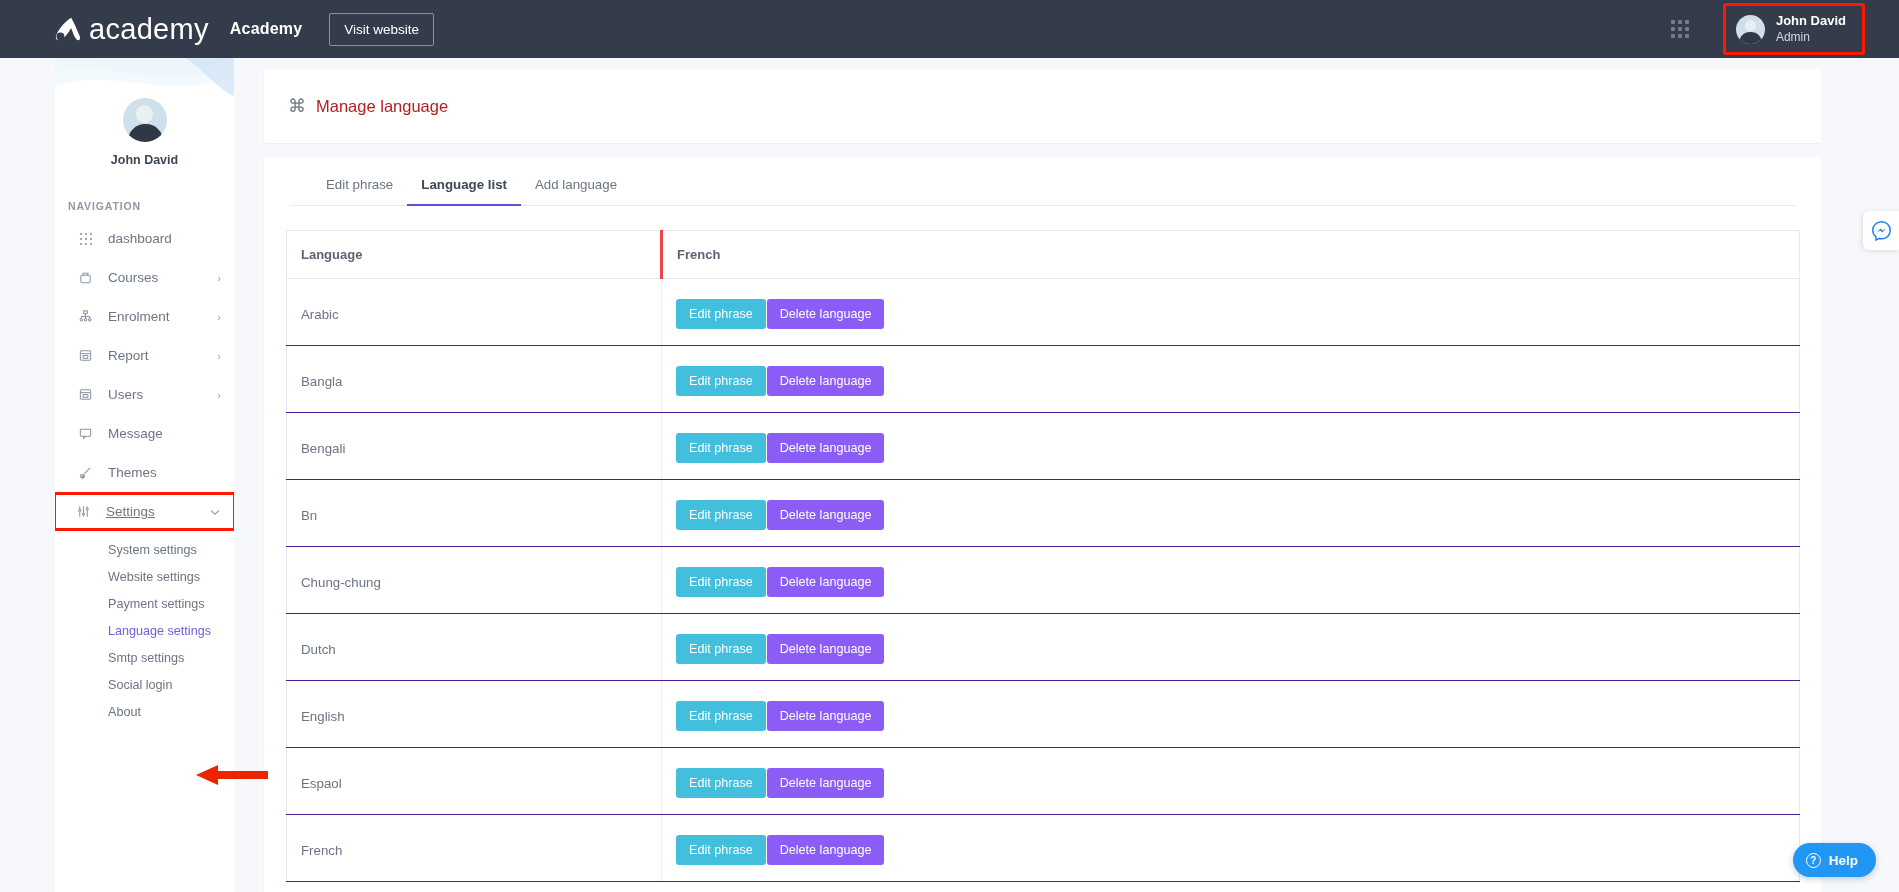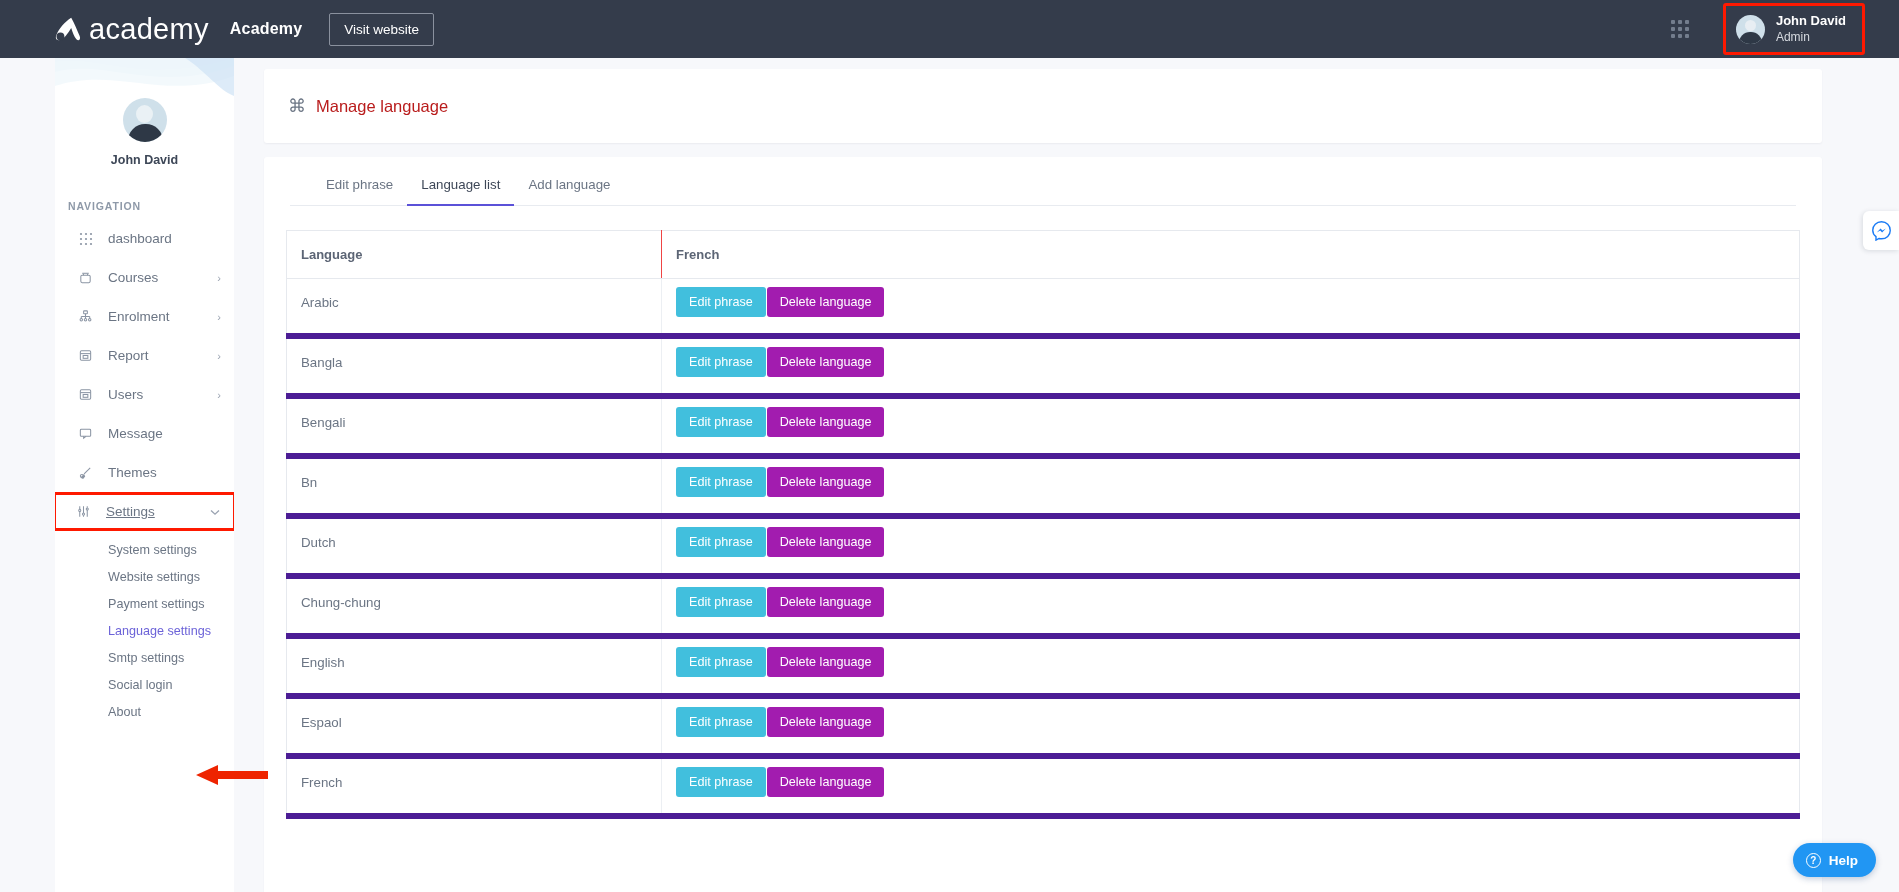--- a/index.html
+++ b/index.html
@@ -145,53 +145,53 @@
   }
   .tabs {
     display: flex; align-items: flex-end;
     height: 49px; border-bottom: 1px solid #e8ebf0;
     padding: 0 0 0 22px; margin: 13px 26px 0 26px;
   }
   .tab {
     padding: 0 14px 13px 14px; font-size: 13.3px;
     color: #6b7584; cursor: pointer; position: relative;
   }
-  .tab.active { color: #3d4757; font-weight: 400; }
+  .tab.active { color: #3d4757; font-weight: 700; }
   .tab.active::after {
     content:''; position:absolute; left:0; right:0; bottom:-1px;
     height: 2px; background: #5b51d8;
   }
 
   table.lang-table {
     width: calc(100% - 44px); margin: 24px 22px 0 22px;
     border-collapse: collapse;
     border: 1px solid #e6e9ee;
   }
   table.lang-table th {
     text-align: left; font-size: 13px; font-weight: 700;
     color: #5c6575; padding: 16px 0 16px 14px;
     border-bottom: 1px solid #e6e9ee;
     background: #ffffff;
   }
-  table.lang-table th.col-lang { width: 375px; border-right: 1px solid #ef4444; }
+  table.lang-table th.col-lang { width: 375px; border-right: 3px solid #ef4444; }
   table.lang-table td {
     font-size: 13.3px; color: #6b7584;
-    padding: 8px 0 16px 14px;
-    border-bottom: 6px solid #4c1d95;
+    padding: 20px 0 16px 14px;
+    border-bottom: 1px solid #4c1d95;
     height: 51px;
   }
   table.lang-table td.cell-lang { border-right: 1px solid #eceff3; }
   .btn {
     display: inline-block; border: none; border-radius: 3px;
     color: #ffffff; font-size: 12.6px;
     padding: 8px 13px; cursor: pointer; margin-right: 1px;
     font-family: "Liberation Sans", sans-serif;
   }
   .btn-edit { background: #41bfdd; }
-  .btn-delete { background: #a21caf; }
+  .btn-delete { background: #8b5cf6; }
 
   
   .chat-tab {
     position: absolute; right: 0; top: 211px;
     width: 36px; height: 39px;
     background: #ffffff; border-radius: 6px 0 0 6px;
     box-shadow: -1px 1px 5px rgba(30,40,60,.14);
     display: flex; align-items: center; justify-content: center;
     cursor: pointer; z-index: 50;
   }
@@ -437,25 +437,25 @@
           </tr>
           <tr>
             <td class="cell-lang">Bengali</td>
             <td><button class="btn btn-edit">Edit phrase</button><button class="btn btn-delete">Delete language</button></td>
           </tr>
           <tr>
             <td class="cell-lang">Bn</td>
             <td><button class="btn btn-edit">Edit phrase</button><button class="btn btn-delete">Delete language</button></td>
           </tr>
           <tr>
+            <td class="cell-lang">Chung-chung</td>
+            <td><button class="btn btn-edit">Edit phrase</button><button class="btn btn-delete">Delete language</button></td>
+          </tr>
+          <tr>
             <td class="cell-lang">Dutch</td>
-            <td><button class="btn btn-edit">Edit phrase</button><button class="btn btn-delete">Delete language</button></td>
-          </tr>
-          <tr>
-            <td class="cell-lang">Chung-chung</td>
             <td><button class="btn btn-edit">Edit phrase</button><button class="btn btn-delete">Delete language</button></td>
           </tr>
           <tr>
             <td class="cell-lang">English</td>
             <td><button class="btn btn-edit">Edit phrase</button><button class="btn btn-delete">Delete language</button></td>
           </tr>
           <tr>
             <td class="cell-lang">Espaol</td>
             <td><button class="btn btn-edit">Edit phrase</button><button class="btn btn-delete">Delete language</button></td>
           </tr>

